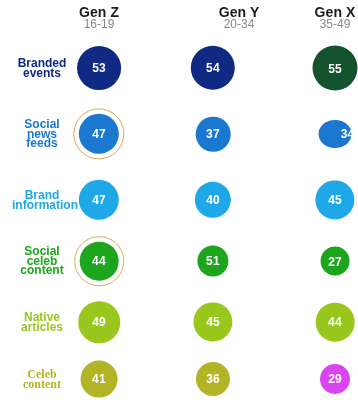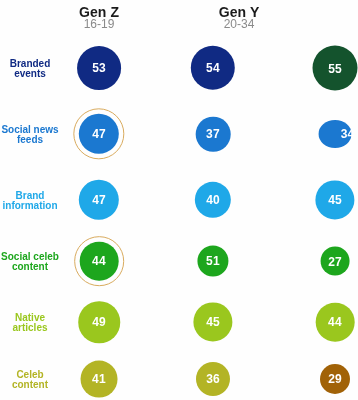--- a/index.html
+++ b/index.html
@@ -48,24 +48,24 @@
     font-weight: normal;
     color: #8a8a8a;
     line-height: 10px;
     white-space: nowrap;
     margin-top: 1px;
   }
 
   
   .row-label {
     position: absolute;
-    left: 0;
+    left: 12px;
     width: 60px;
     text-align: center;
-    font-size: 10px;
+    font-size: 12px;
     line-height: 9.5px;
     font-weight: bold;
     transform: translateY(-50%);
   }
 
   
   .bubble {
     position: absolute;
     border-radius: 50%;
     transform: translate(-50%, -50%);
@@ -97,28 +97,32 @@
 
   <div class="col-headers">
       <div class="col-header" style="left: 99px;">
         <div class="gen-name">Gen Z</div>
         <div class="gen-age">16-19</div>
       </div>
       <div class="col-header" style="left: 219px; margin-left: 20px;">
         <div class="gen-name">Gen Y</div>
         <div class="gen-age">20-34</div>
       </div>
+      <div class="col-header" style="left: 335px;">
+        <div class="gen-name">Gen X</div>
+        <div class="gen-age">35-49</div>
+      </div>
     </div>
   <div id="row-labels">
       <div class="row-label" style="top: 68px; color: rgb(16, 42, 131);">Branded events</div>
       <div class="row-label" style="top: 134px; color: rgb(27, 120, 208);">Social news feeds</div>
       <div class="row-label" style="top: 200px; color: rgb(31, 168, 232);">Brand information</div>
       <div class="row-label" style="top: 261px; color: rgb(29, 166, 29);">Social celeb content</div>
       <div class="row-label" style="top: 322px; color: rgb(154, 199, 30);">Native articles</div>
-      <div class="row-label" style="top: 379px; color: rgb(179, 180, 37);">Celeb content</div>
+      <div class="row-label" style="top: 379px; color: rgb(179, 180, 37); font-family: Liberation Serif, serif;">Celeb content</div>
     </div>
   <div id="bubbles">
       <div class="bubble" style="left: 99px; top: 68px; width: 43.8462px; height: 43.8462px; background: rgb(16, 42, 131);">
         <span class="val">53</span>
       </div>
       <div class="bubble" style="left: 213px; top: 68px; width: 44.4231px; height: 44.4231px; background: rgb(16, 42, 131);">
         <span class="val">54</span>
       </div>
       <div class="bubble" style="left: 335px; top: 68px; width: 45px; height: 45px; background: #14532d;">
         <span class="val">55</span>
@@ -160,18 +164,18 @@
       </div>
       <div class="bubble" style="left: 335px; top: 322px; width: 38.6538px; height: 38.6538px; background: rgb(154, 199, 30);">
         <span class="val">44</span>
       </div>
       <div class="bubble" style="left: 99px; top: 379px; width: 36.9231px; height: 36.9231px; background: rgb(179, 180, 37); justify-content: center;">
         <span class="val">41</span>
       </div>
       <div class="bubble" style="left: 213px; top: 379px; width: 34.0385px; height: 34.0385px; background: rgb(179, 180, 37); align-items: center;">
         <span class="val">36</span>
       </div>
-      <div class="bubble" style="left: 335px; top: 379px; width: 30px; height: 30px; background: #a16207;">
+      <div class="bubble" style="left: 335px; top: 379px; width: 30px; height: 30px; background: #d946ef;">
         <span class="val">29</span>
       </div>
     </div>
 
 </div>
 
 </body></html>

